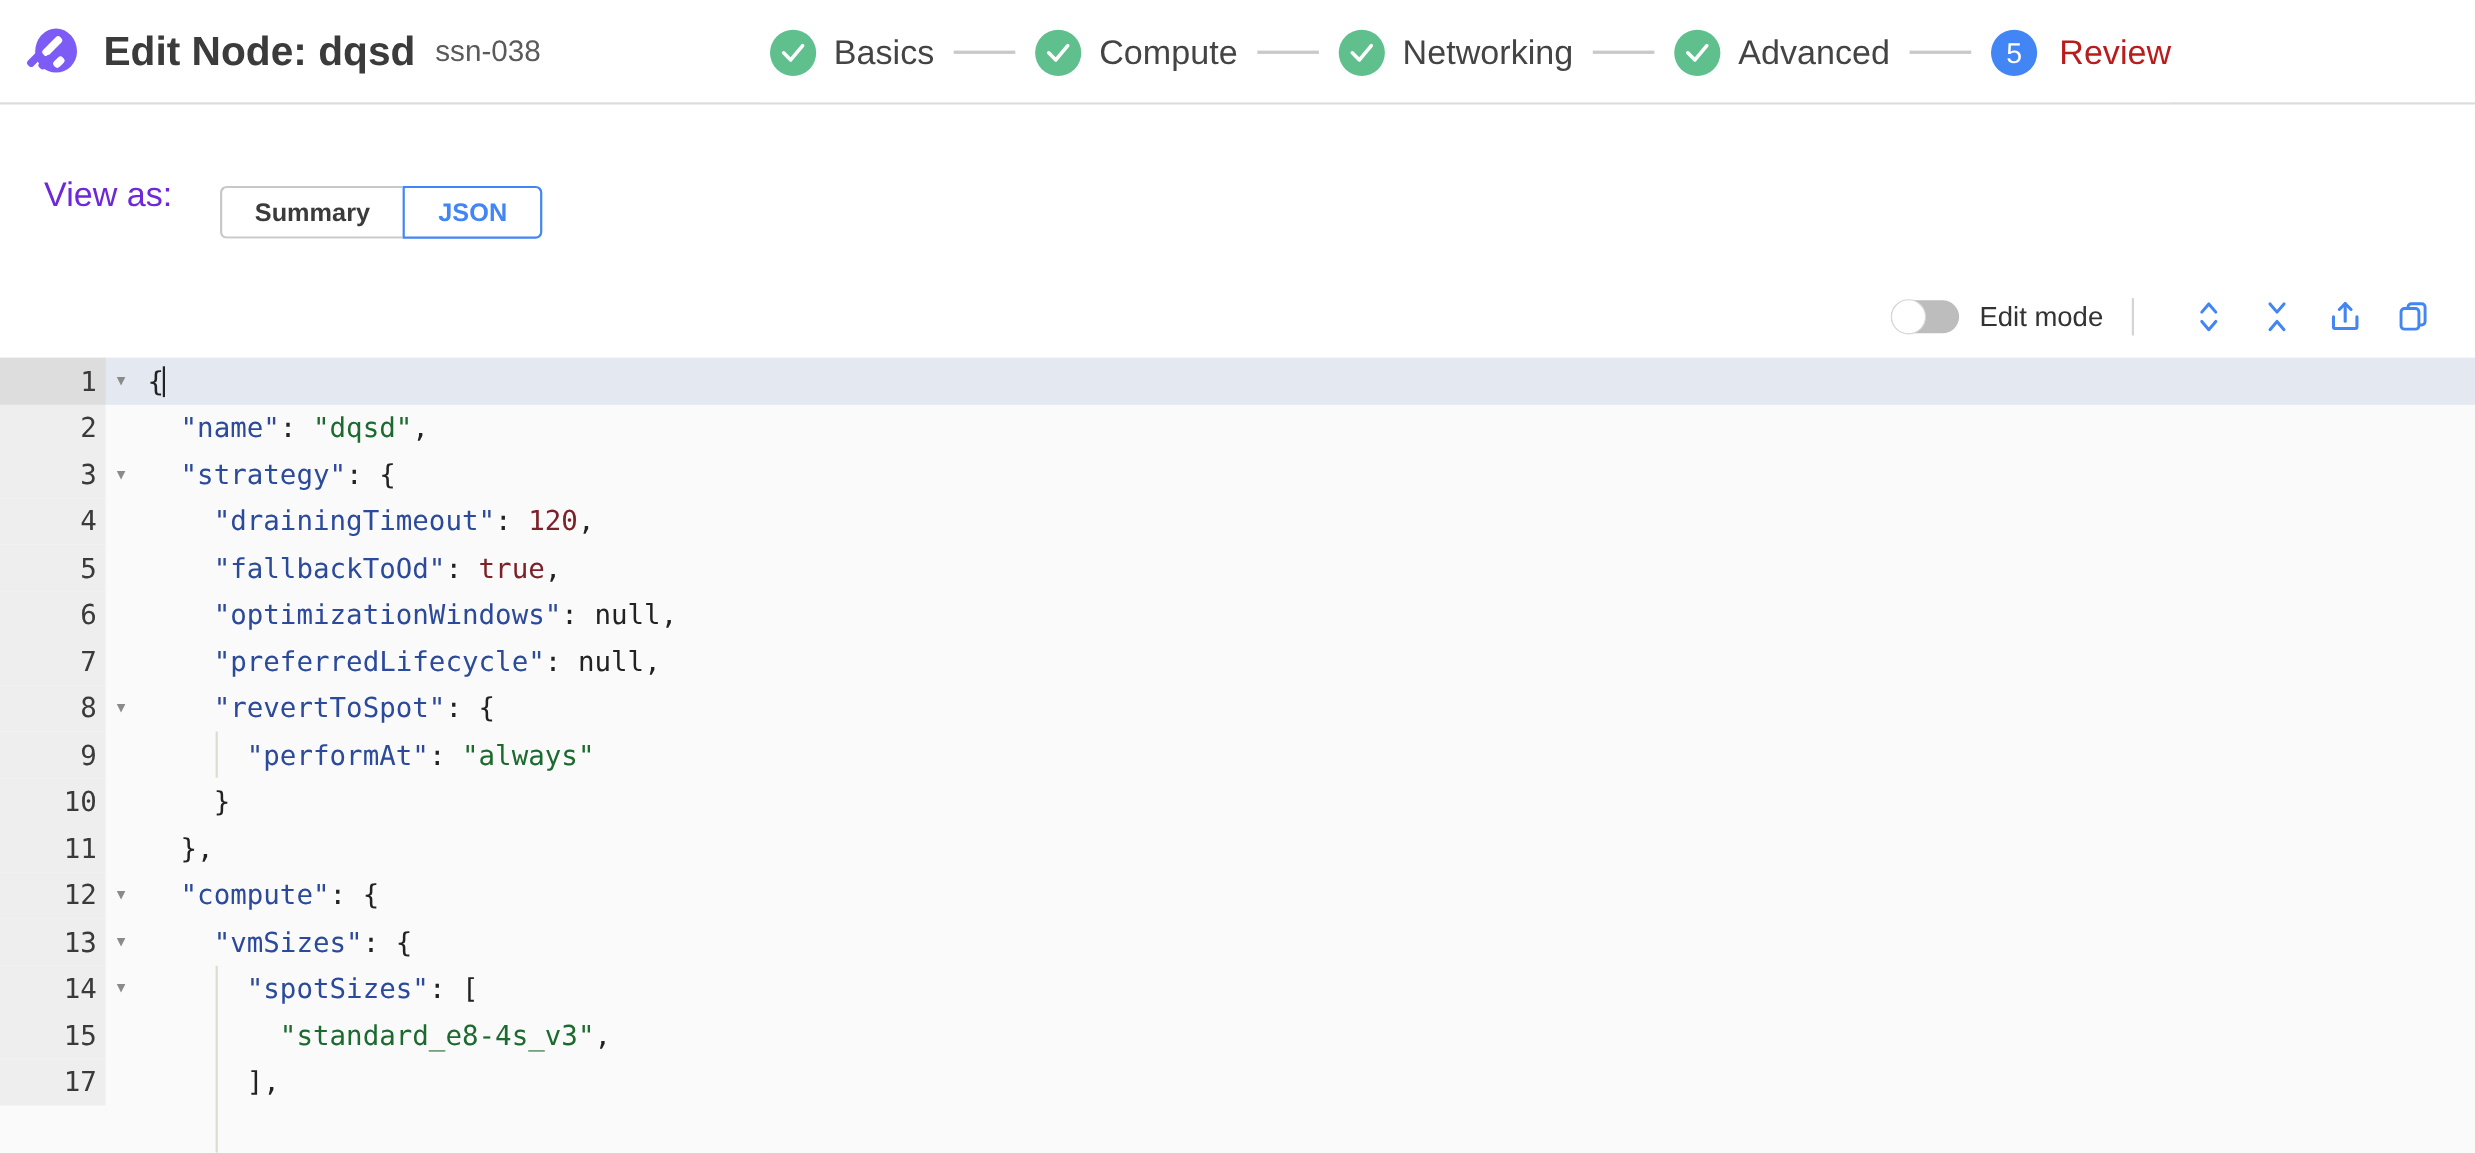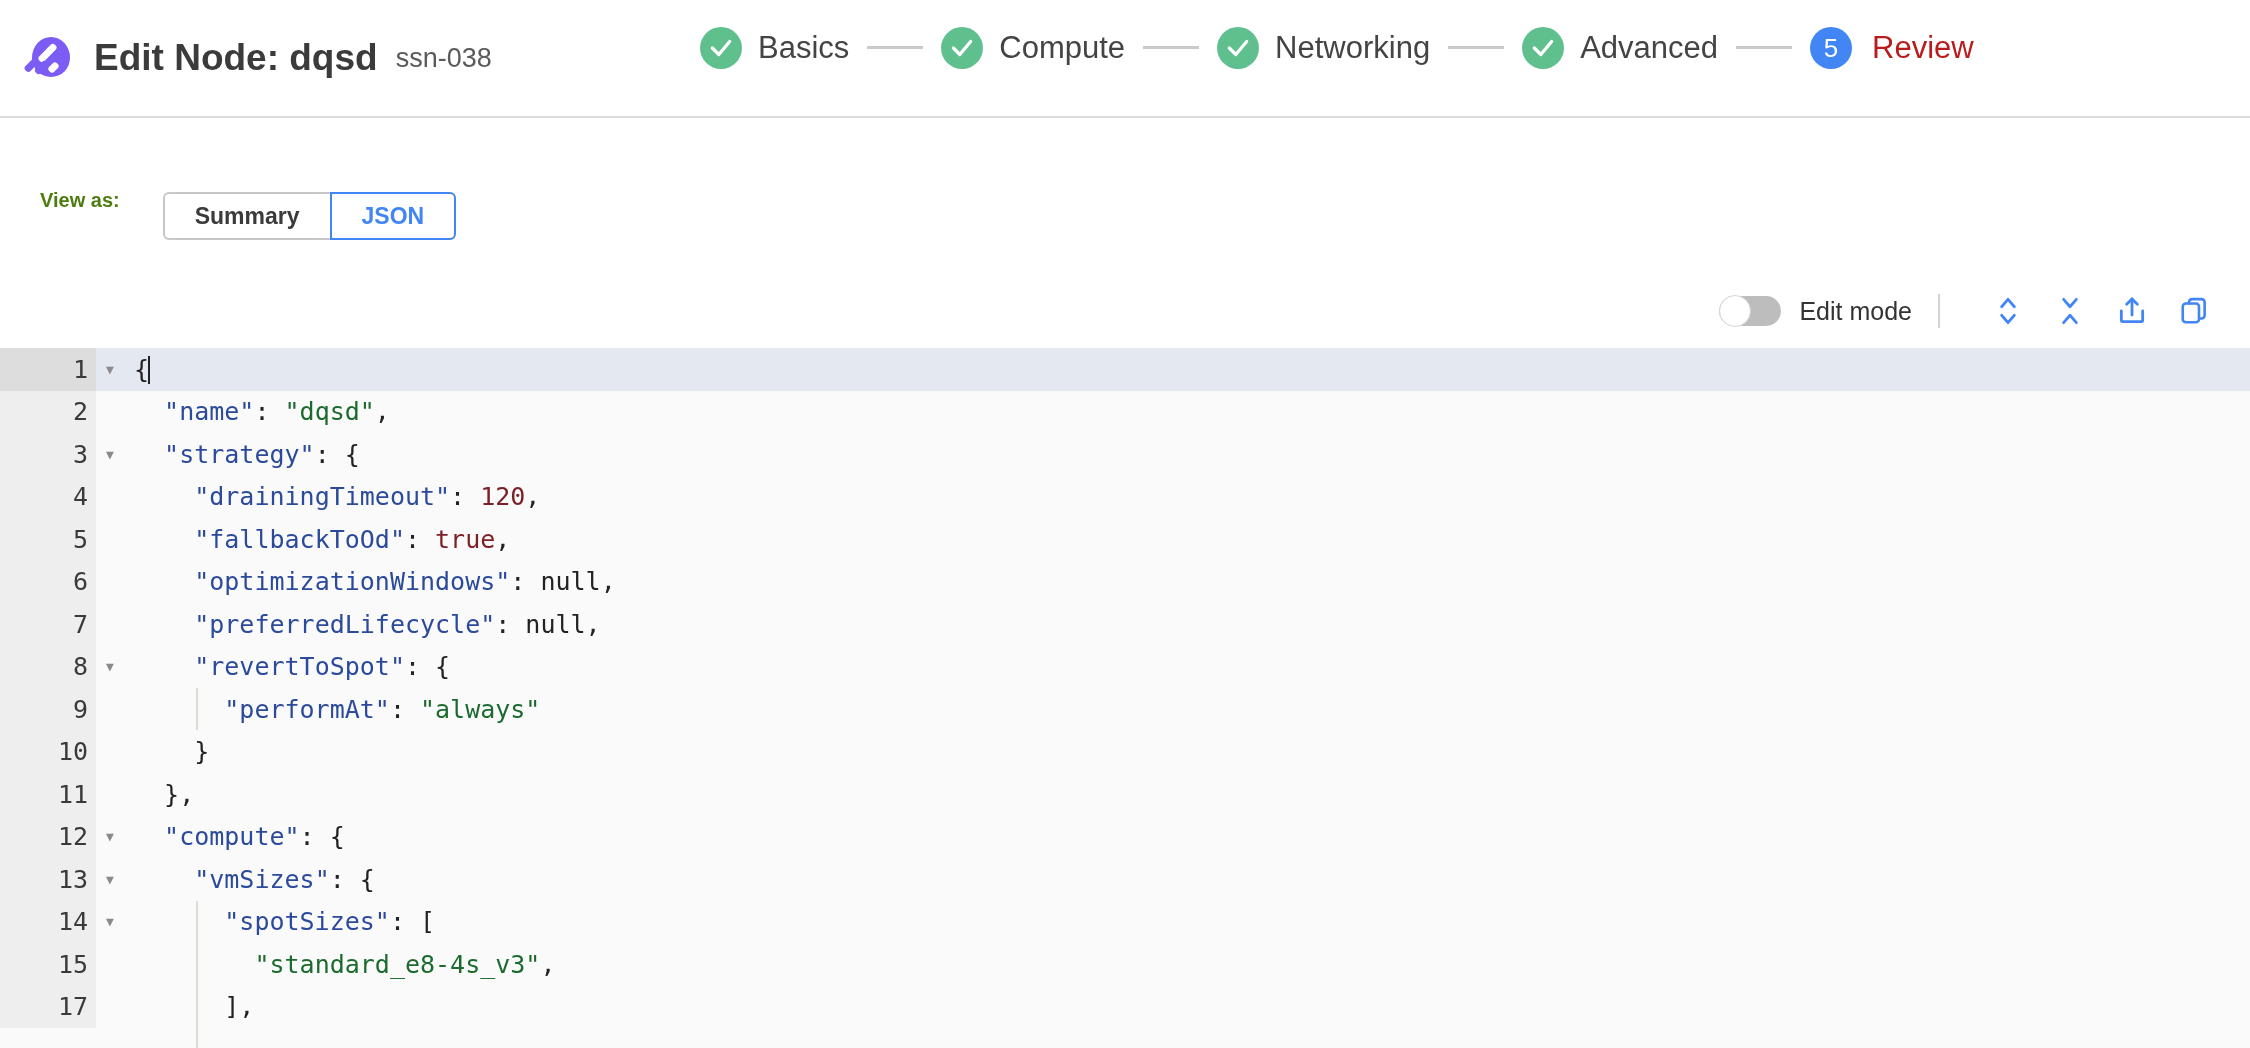--- a/index.html
+++ b/index.html
@@ -7,21 +7,21 @@
     margin: 0; padding: 0;
     width: 2250px; height: 1048px;
     background: #ffffff;
     font-family: "Liberation Sans", sans-serif;
     overflow: hidden;
   }
 
   
   .header {
     position: relative;
-    height: 118px;
+    height: 95px;
     border-bottom: 2px solid #dcdcdc;
     display: flex;
     align-items: center;
     overflow: hidden;
   }
   .logo {
     margin-left: 24px;
     width: 48px; height: 48px;
     flex: 0 0 48px;
     position: relative;
@@ -98,23 +98,23 @@
   }
 
   
   .viewas-row {
     display: flex;
     align-items: center;
     margin-top: 42px;
     padding-left: 40px;
   }
   .viewas-label {
-    font-size: 20px;
-    font-weight: bold;
-    color: #4d7c0f;
+    font-size: 31px;
+    font-weight: normal;
+    color: #6d28d9;
     margin-right: 43px;
   }
   .segmented { display: flex; margin-top: 32px; }
   .seg-btn {
     height: 48px;
     padding: 0 30px;
     display: flex; align-items: center; justify-content: center;
     background: #ffffff;
     font-size: 23px;
     font-weight: bold;

